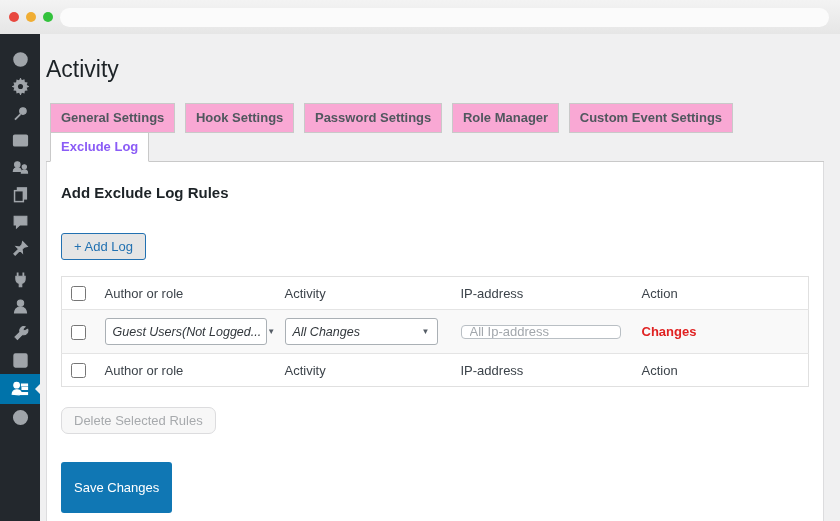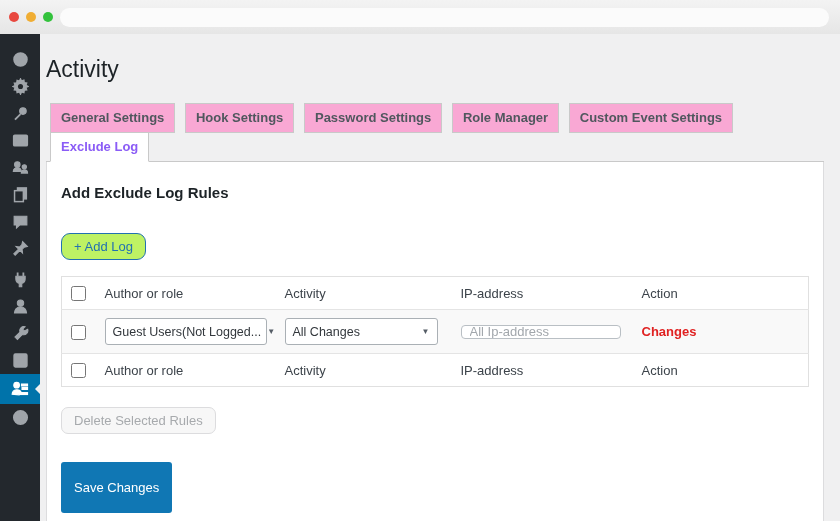--- a/index.html
+++ b/index.html
@@ -33,35 +33,35 @@
 
   
   .nav-tabs { padding-left:4px; border-bottom:1px solid #c9c9c9; }
   .nav-tab { display:inline-block; padding:6px 10px 7px; margin:0 6px -1px 0; background:#f9a8d4;
       border:1px solid #c9c9c9; color:#50575e; font-size:13px; font-weight:600; cursor:pointer; }
   .nav-tab.active { background:#ffffff; border-bottom-color:#ffffff; color:#8b5cf6; }
 
   
   .panel { background:#ffffff; border:1px solid #dcdcde; border-top:none; padding:14px 14px 22px; min-height:314px; }
   .panel-heading { font-size:15px; font-weight:700; color:#1d2327; margin:8px 0 32px; }
-  .btn-add { display:inline-block; background:#bef264; color:var(--link-blue,#2271b1);
-      border:1px solid var(--link-blue,#2271b1); border-radius:9px; padding:5px 12px; font-size:13px; cursor:pointer; margin-bottom:16px; }
+  .btn-add { display:inline-block; background:#e5e5e5; color:var(--link-blue,#2271b1);
+      border:1px solid var(--link-blue,#2271b1); border-radius:3px; padding:5px 12px; font-size:13px; cursor:pointer; margin-bottom:16px; }
 
   
   table.rules { width:100%; border-collapse:collapse; border:1px solid #e0e0e0; }
   table.rules th { font-weight:400; text-align:left; color:#3c434a; font-size:13px; padding:8px 0; }
   table.rules td { padding:8px 0; }
   tr.data-row { background:#f9f9f9; border-top:1px solid #e4e4e4; border-bottom:1px solid #e4e4e4; height:42px; }
   .cb-cell { width:43px; padding-left:9px !important; }
   .cb { width:15px; height:15px; accent-color:var(--accent,#0073aa); cursor:pointer; vertical-align:middle; }
   .col-author { width:180px; } .col-activity { width:176px; } .col-ip { width:181px; }
 
   .fake-select { display:flex; align-items:center; justify-content:space-between; width:162px; height:27px;
       border:1px solid #aab0b5; border-radius:3px; background:#fff; padding:0 7px; color:#32373c;
-      font-size:12.5px; cursor:pointer; white-space:nowrap; }
+      font-size:12.5px; cursor:pointer; white-space:nowrap;font-style:italic; }
   .fake-select.activity { width:153px; }
   .caret { font-size:8px; color:#555d66; margin-left:6px; }
   .ip-input { width:160px; height:14px; border:1px solid #b9bfc4; border-radius:4px; padding:0 8px;
       font-size:13px; font-family:inherit; color:#32373c; background:#fff; }
   .ip-input::placeholder { color:#a2a7ac; }
   .delete-link { color:var(--danger,#e02222); font-weight:600; font-size:13px; text-decoration:none; cursor:pointer; }
 
   
   .btn-delete-selected { display:inline-block; margin-top:20px; background:#f7f7f7; color:#a7aaad;
       border:1px solid #dcdcde; border-radius:7px; padding:5px 12px; font-size:13px; cursor:default; }

